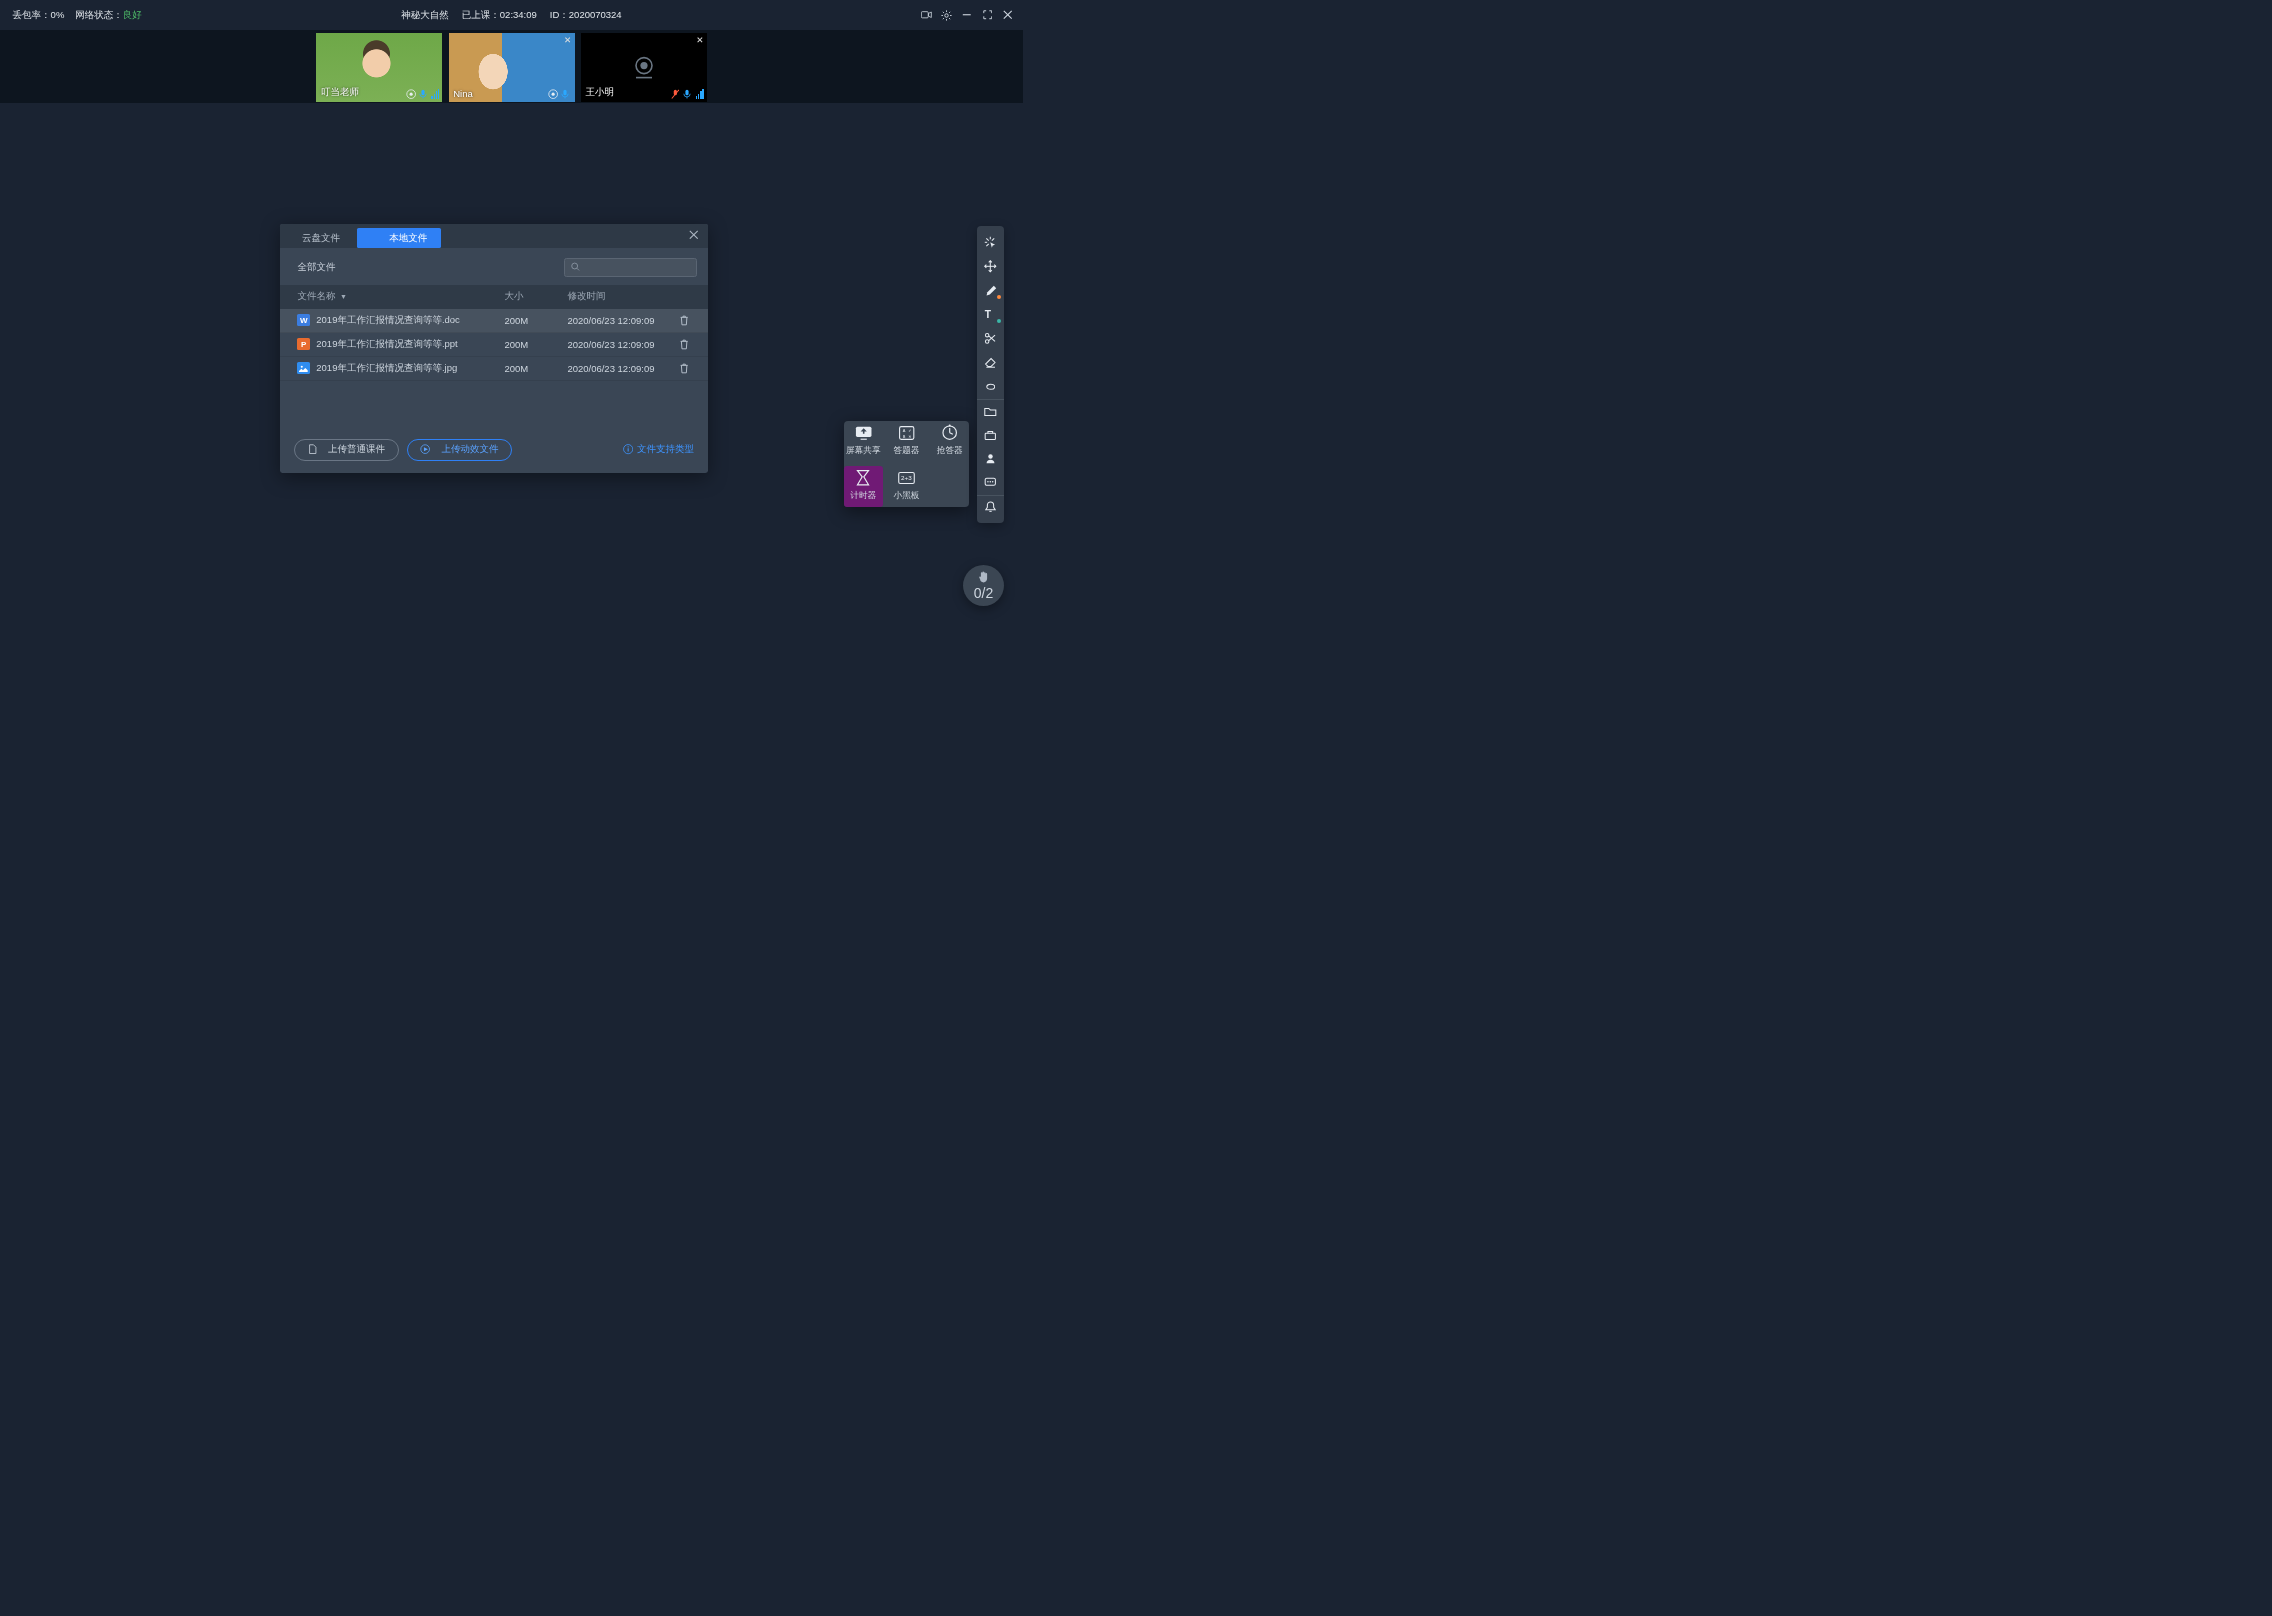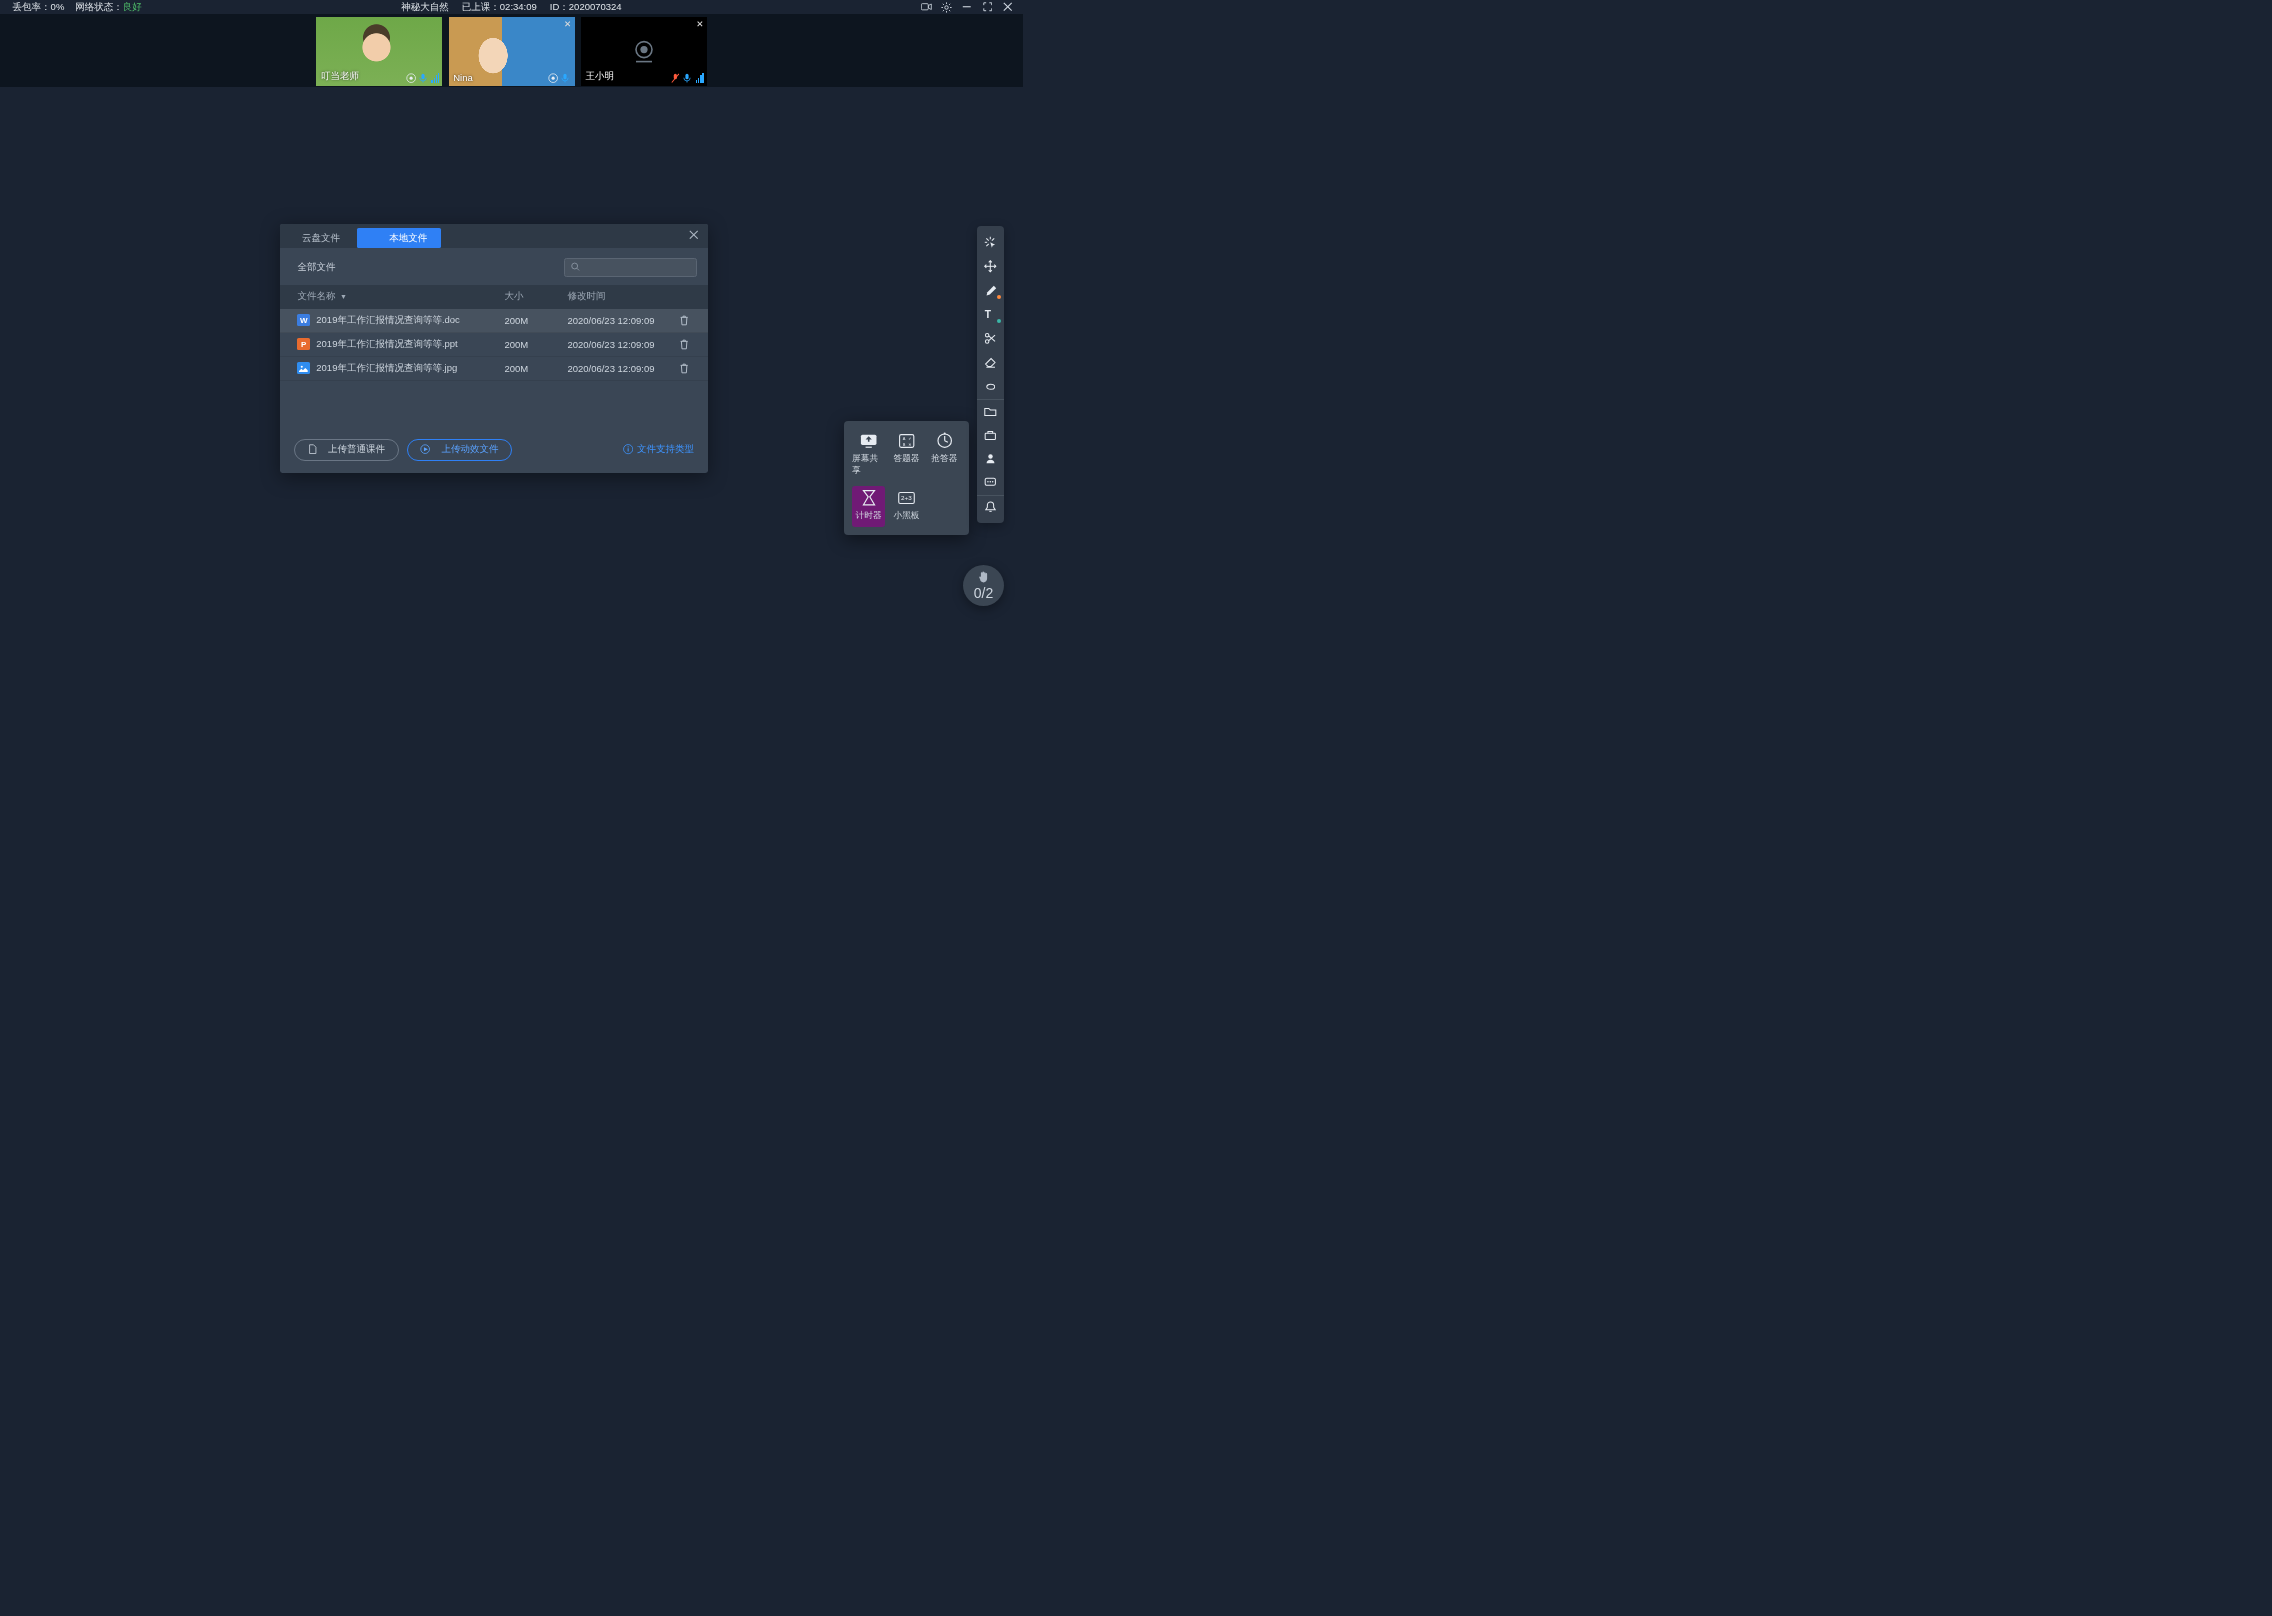--- a/index.html
+++ b/index.html
@@ -8,21 +8,21 @@
     background: #1a2332;
     color: #c8d0da;
     width: 1023px;
     height: 729px;
     overflow: hidden;
     position: relative;
   }
 
   
   .topbar {
-    height: 14px;
+    height: 30px;
     display: flex;
     align-items: center;
     font-size: 9.5px;
     padding: 0 8px;
     color: #e0e5ea;
     position: relative;
   }
   .topbar-left { position: absolute; left: 12.6px; display: flex; gap: 11px; }
   .topbar-left .good { color: #4fbf6a; }
   .topbar-center { margin: 0 auto; display: flex; gap: 13px; }
@@ -257,21 +257,20 @@
   .dot-accent.teal { background: #3bb7a8; }
 
   
   .tools-pop {
     position: absolute;
     right: 54px;
     top: 421px;
     width: 125px;
     background: #3b4653;
     border-radius: 4px;
-    padding: 8px;
     display: grid;
     grid-template-columns: repeat(3, 1fr);
     gap: 4.7px;
     box-shadow: 0 4.7px 17.4px rgba(0,0,0,.45);
   }
   .grid-tool {
     display: flex;
     flex-direction: column;
     align-items: center;
     gap: 3.2px;

